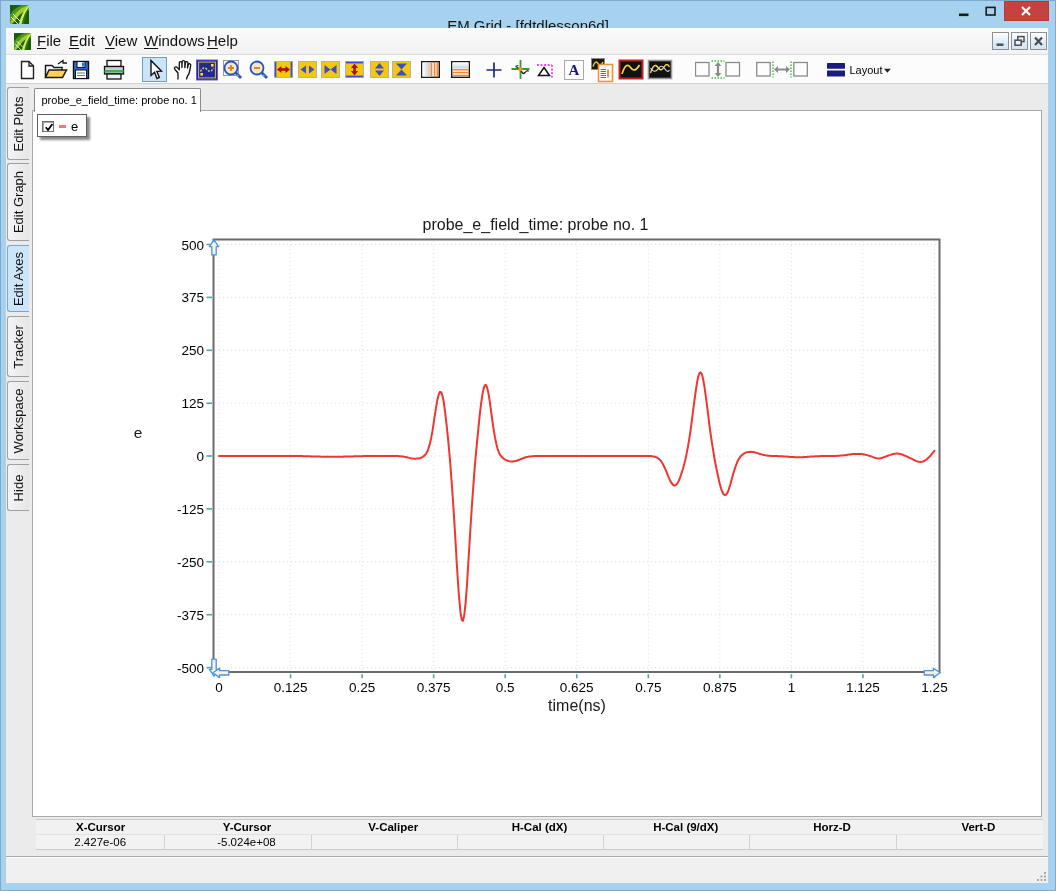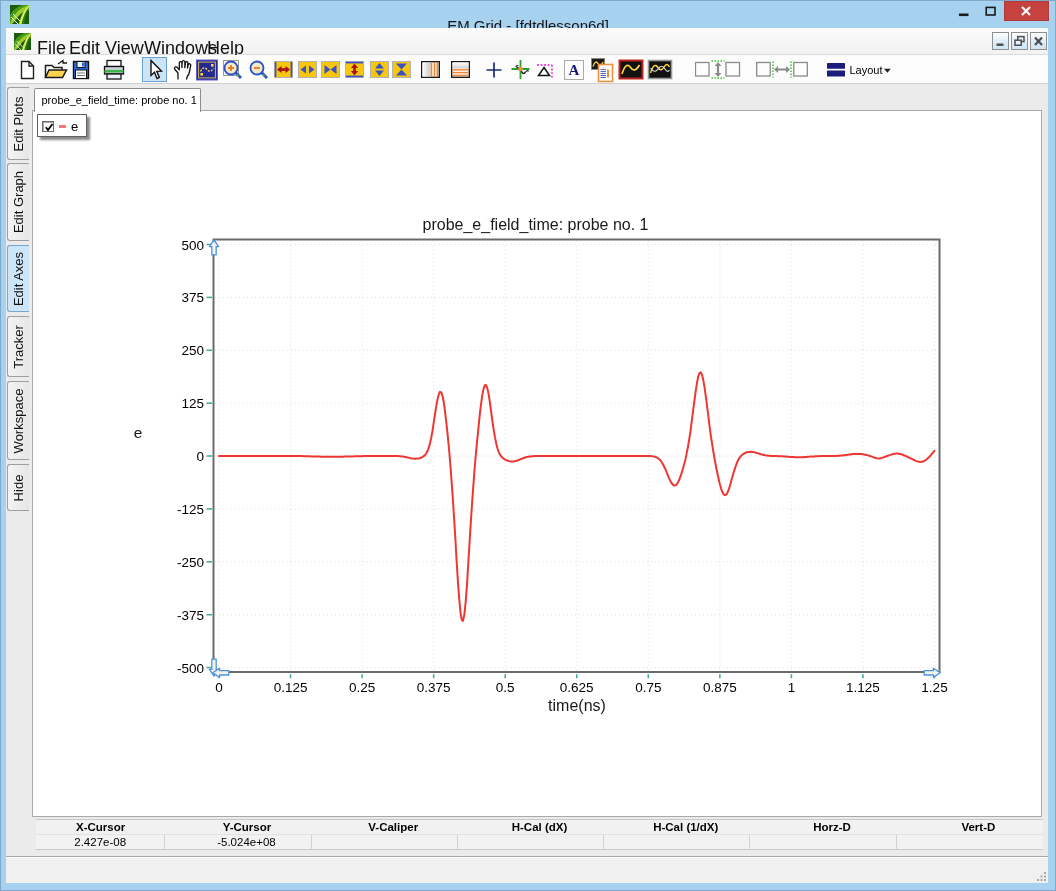--- a/index.html
+++ b/index.html
@@ -5,21 +5,21 @@
 * { margin:0; padding:0; box-sizing:border-box; }
 html,body { width:1056px; height:891px; overflow:hidden; }
 body { position:relative; background:#a6d1ef; font-family:"Liberation Sans", sans-serif; }
 .abs { position:absolute; }
 
 #titlebar { left:0; top:0; width:1056px; height:28px; background:#a6d1ef; }
 #titletext { left:0; top:5px; right:0; text-align:center; font-size:15px; color:#151515;margin-top:12px; }
 #closebtn { left:1004px; top:1px; width:45px; height:20px; background:#c5423e; border:1px solid #b03c38; }
 
 #menubar { left:6px; top:28px; width:1042px; height:27px; background:linear-gradient(#fbfbfb,#f2f2f2); border-bottom:1px solid #dcdcdc; }
-.mitem { position:absolute; top:7px; height:26px; line-height:26px; font-size:18px; color:#111; }
+.mitem { position:absolute; top:0; height:26px; line-height:26px; font-size:15px; color:#111; }
 .mitem u { text-decoration:underline; text-underline-offset:2px; }
 
 .mdib { position:absolute; top:4px; width:17px; height:18px; border:1px solid #8f8f8f; background:linear-gradient(#fdfeff,#dcecf9 60%,#cfe5f6); }
 
 #toolbar { left:6px; top:55px; width:1042px; height:29px; background:#fcfcfc; border-bottom:1px solid #cfcfcf; }
 .tbi { position:absolute; top:3px; }
 #selbox { position:absolute; left:136px; top:2px; width:25px; height:25px; background:#cce4f7; border:1px solid #66a1d1; }
 
 #tabpage { left:6px; top:84px; width:1042px; height:799px; background:#ebebeb; }
 
@@ -387,26 +387,26 @@
   <div class="dash"></div>
   <div class="etxt">e</div>
 </div>
 
 <div class="abs" id="btable">
   <div class="trow" id="thead">
     <div>X-Cursor</div>
       <div>Y-Cursor</div>
       <div>V-Caliper</div>
       <div>H-Cal (dX)</div>
-      <div>H-Cal (1/dX)</div>
+      <div>H-Cal (9/dX)</div>
       <div>Horz-D</div>
       <div>Vert-D</div>
   </div>
   <div class="trow" id="tval">
-    <div>2.427e-08</div>
+    <div>2.427e-06</div>
       <div>-5.024e+08</div>
       <div></div>
       <div></div>
       <div></div>
       <div></div>
       <div></div>
   </div>
 </div>
 
 <div class="abs" style="left:0;top:0;width:1056px;height:891px;border:1px solid #7fa8cb;pointer-events:none;z-index:50"></div>

